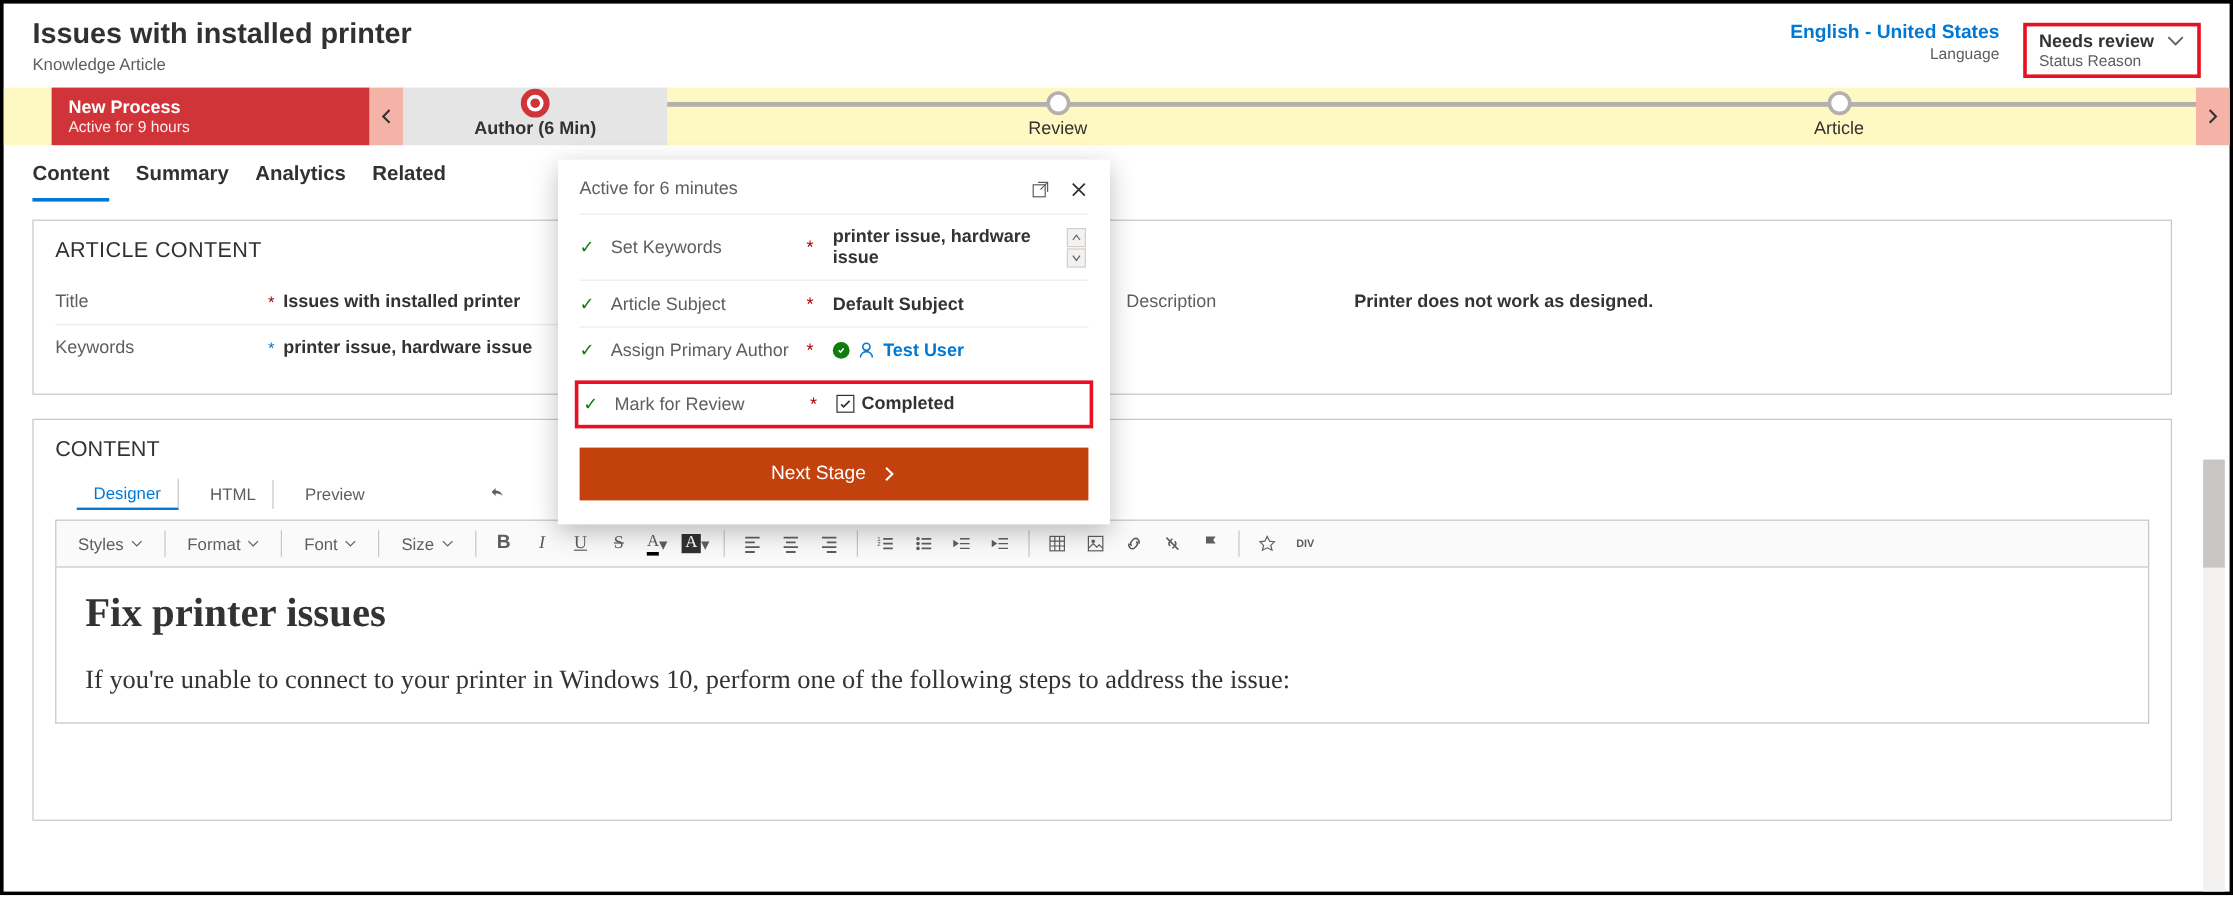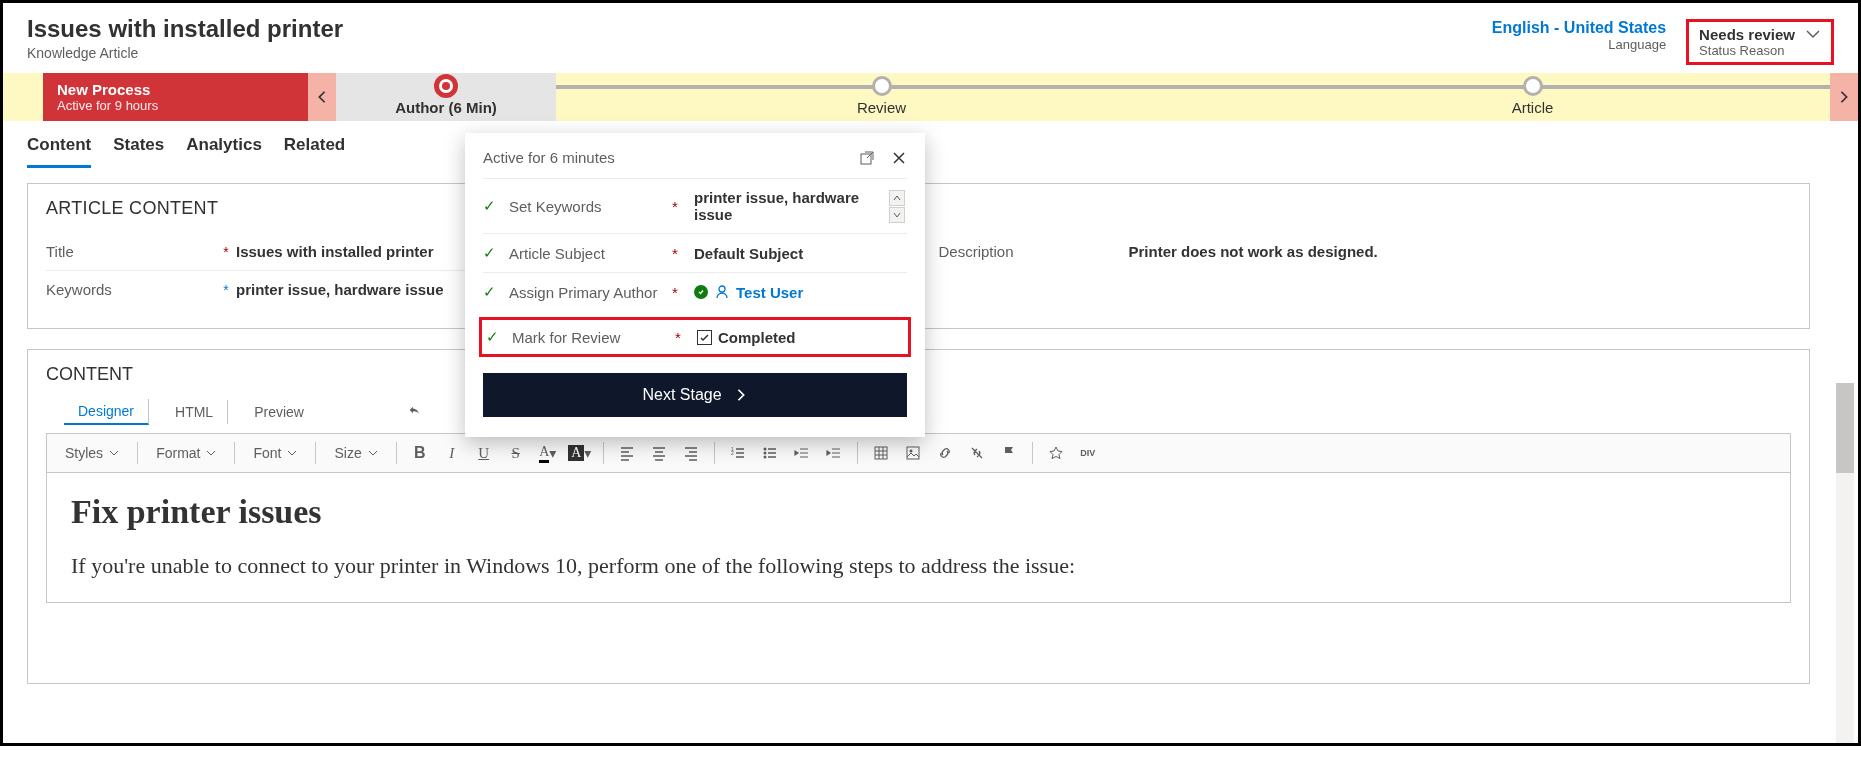--- a/index.html
+++ b/index.html
@@ -71,21 +71,21 @@
   .flyrow .freq { color:#a80000; width:14px; }
   .flyrow .fval { font-weight:600; flex:1; }
   .flyrow .fval.link { color:#0078d4; font-weight:600; display:flex; align-items:center; gap:6px;}
   .flyrow .scroll-mini { width:18px; display:flex; flex-direction:column; gap:1px;}
   .flyrow .scroll-mini .sbtn { width:16px; height:16px; background:#f3f2f1; display:flex; align-items:center; justify-content:center; border:1px solid #d2d0ce;}
   .flyrow .scroll-mini .sbtn svg{width:8px;height:8px;}
   .mark-red { border:3px solid #e81123; margin:6px -4px; padding:4px 4px;}
   .checkbox { display:inline-flex; align-items:center; gap:6px; }
   .checkbox .box { width:15px; height:15px; border:1px solid #323130; display:flex; align-items:center; justify-content:center;}
   .checkbox .box svg{width:11px;height:11px;}
-  .next-btn { margin-top:16px; width:100%; background:#0f172a; color:#fff; border:none; height:44px; font-size:16px; display:flex; align-items:center; justify-content:center; gap:12px; cursor:pointer;}
+  .next-btn { margin-top:16px; width:100%; background:#c2410c; color:#fff; border:none; height:44px; font-size:16px; display:flex; align-items:center; justify-content:center; gap:12px; cursor:pointer;}
   .next-btn svg { width:14px; height:14px; }
   .dot-green { width:14px; height:14px; border-radius:50%; background:#107c10; display:inline-flex; align-items:center; justify-content:center;}
   .dot-green svg{width:8px;height:8px;}
   .person-ico svg{width:16px;height:16px;}
   
   
   .content-panel { border:1px solid #c8c6c4; margin:20px 24px 0 0; padding:14px 18px 80px 18px; }
   .content-panel h3 { font-weight:400; font-size:18px; margin-bottom:14px; }
   .editor-tabs { display:flex; align-items:center; gap:12px; padding:0 18px; margin-bottom:8px;}
   .etab { padding:4px 14px; font-size:14px; color:#605e5c; border-right:1px solid #c8c6c4; cursor:pointer;}
@@ -161,21 +161,21 @@
     </div>
     <div class="proc-arrow right">
       <svg viewBox="0 0 16 16">
           <path d="M5 2 L11 8 L5 14" stroke="#323130" stroke-width="2" fill="none"></path>
         </svg>
     </div>
   </div>
 
   <div class="tabs">
     <div class="tab active">Content</div>
-    <div class="tab">States</div>
+    <div class="tab">Summary</div>
     <div class="tab">Analytics</div>
     <div class="tab">Related</div>
   </div>
 
   <div class="main-area">
     <div class="scrollbar-fake"></div>
     <div class="scrollbar-thumb"></div>
 
     <div class="panel">
       <h3>ARTICLE CONTENT</h3>

